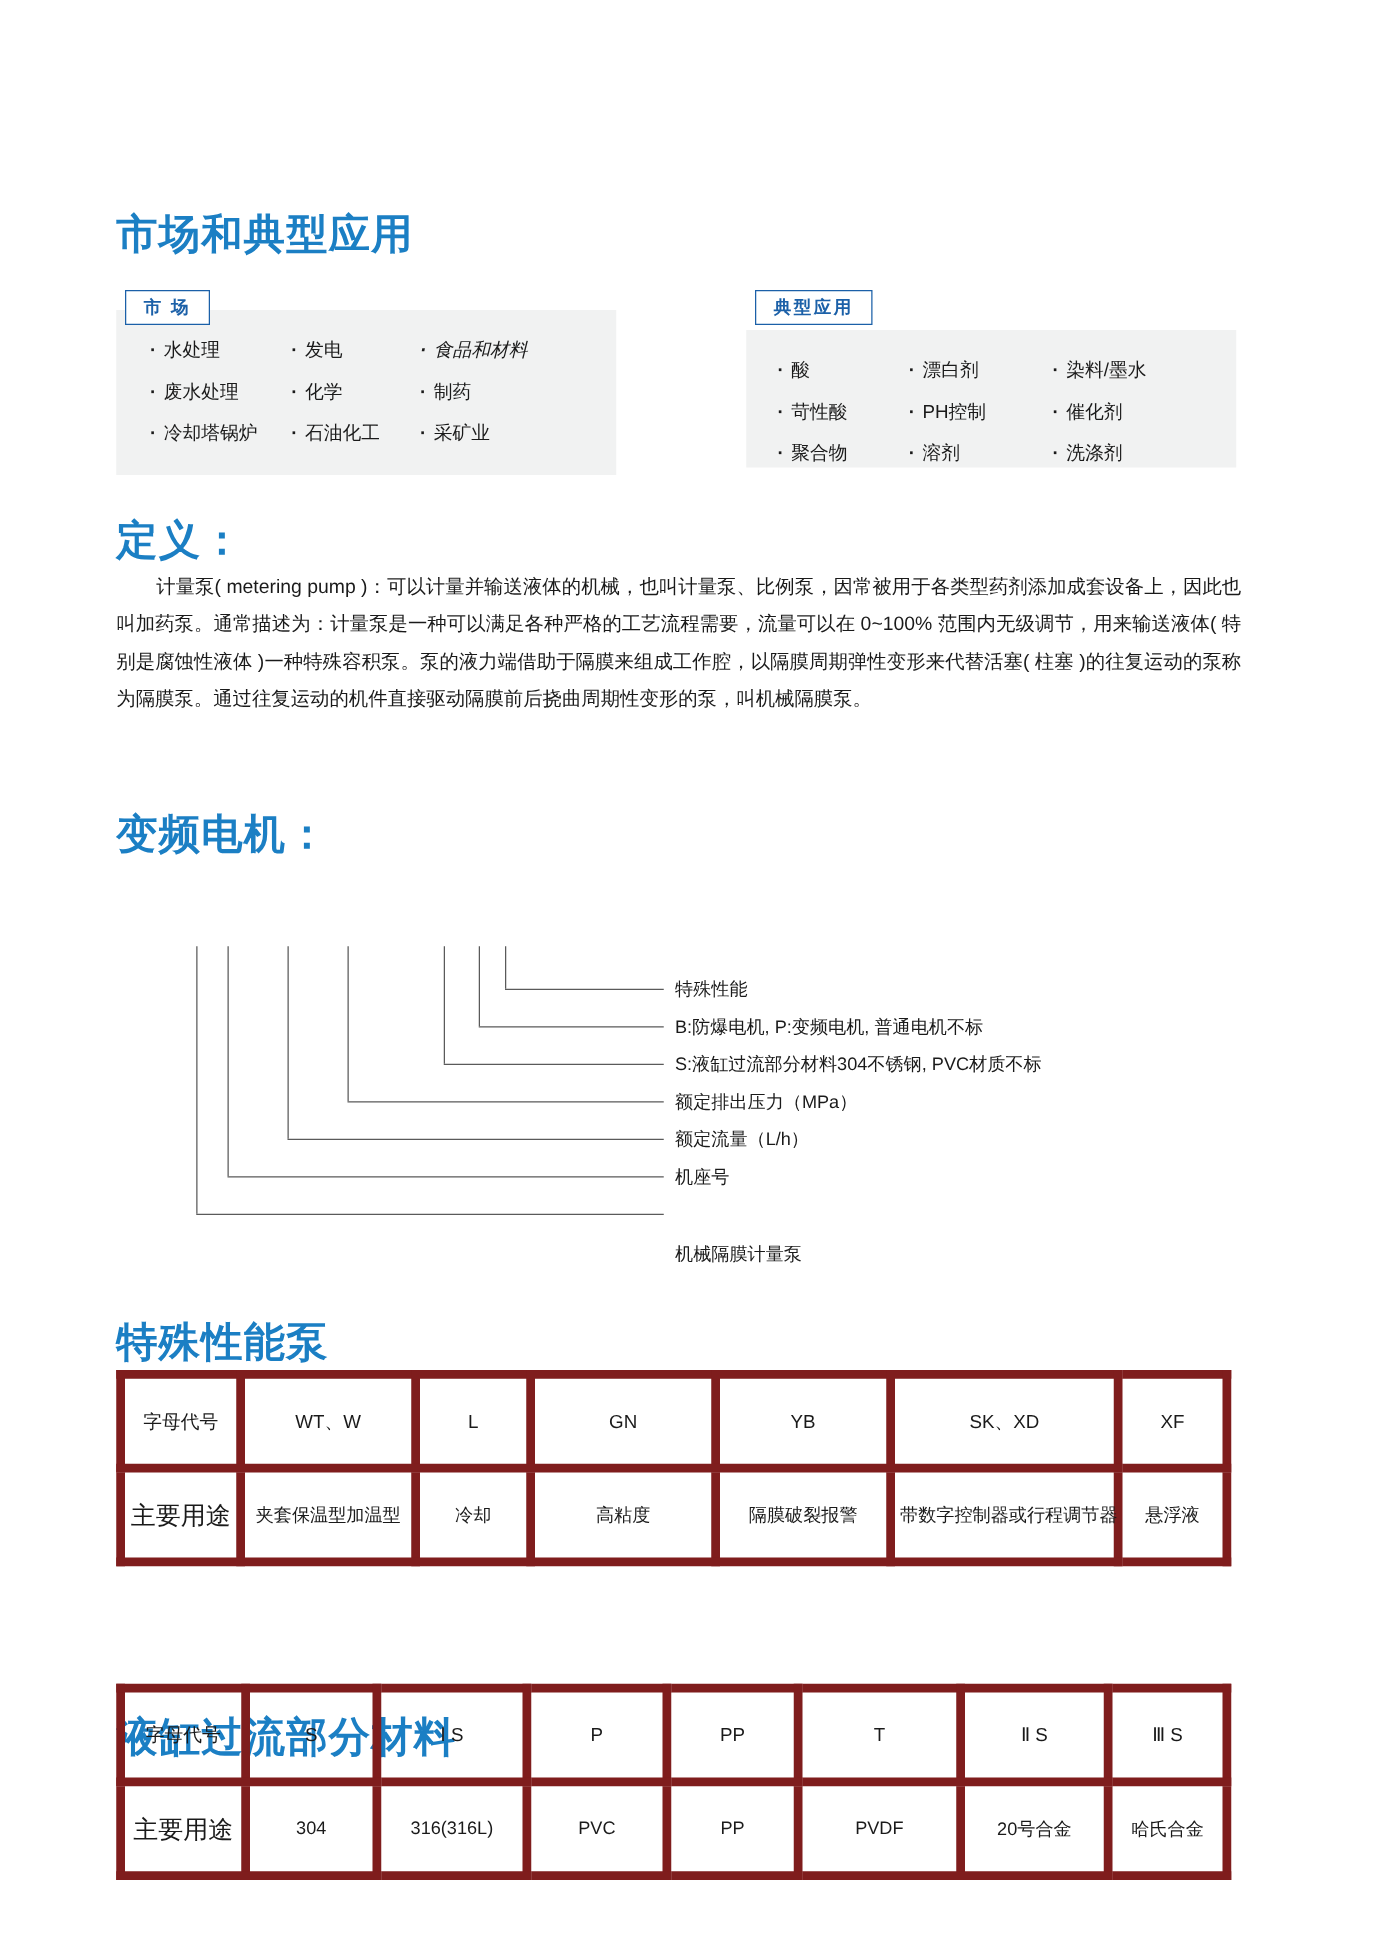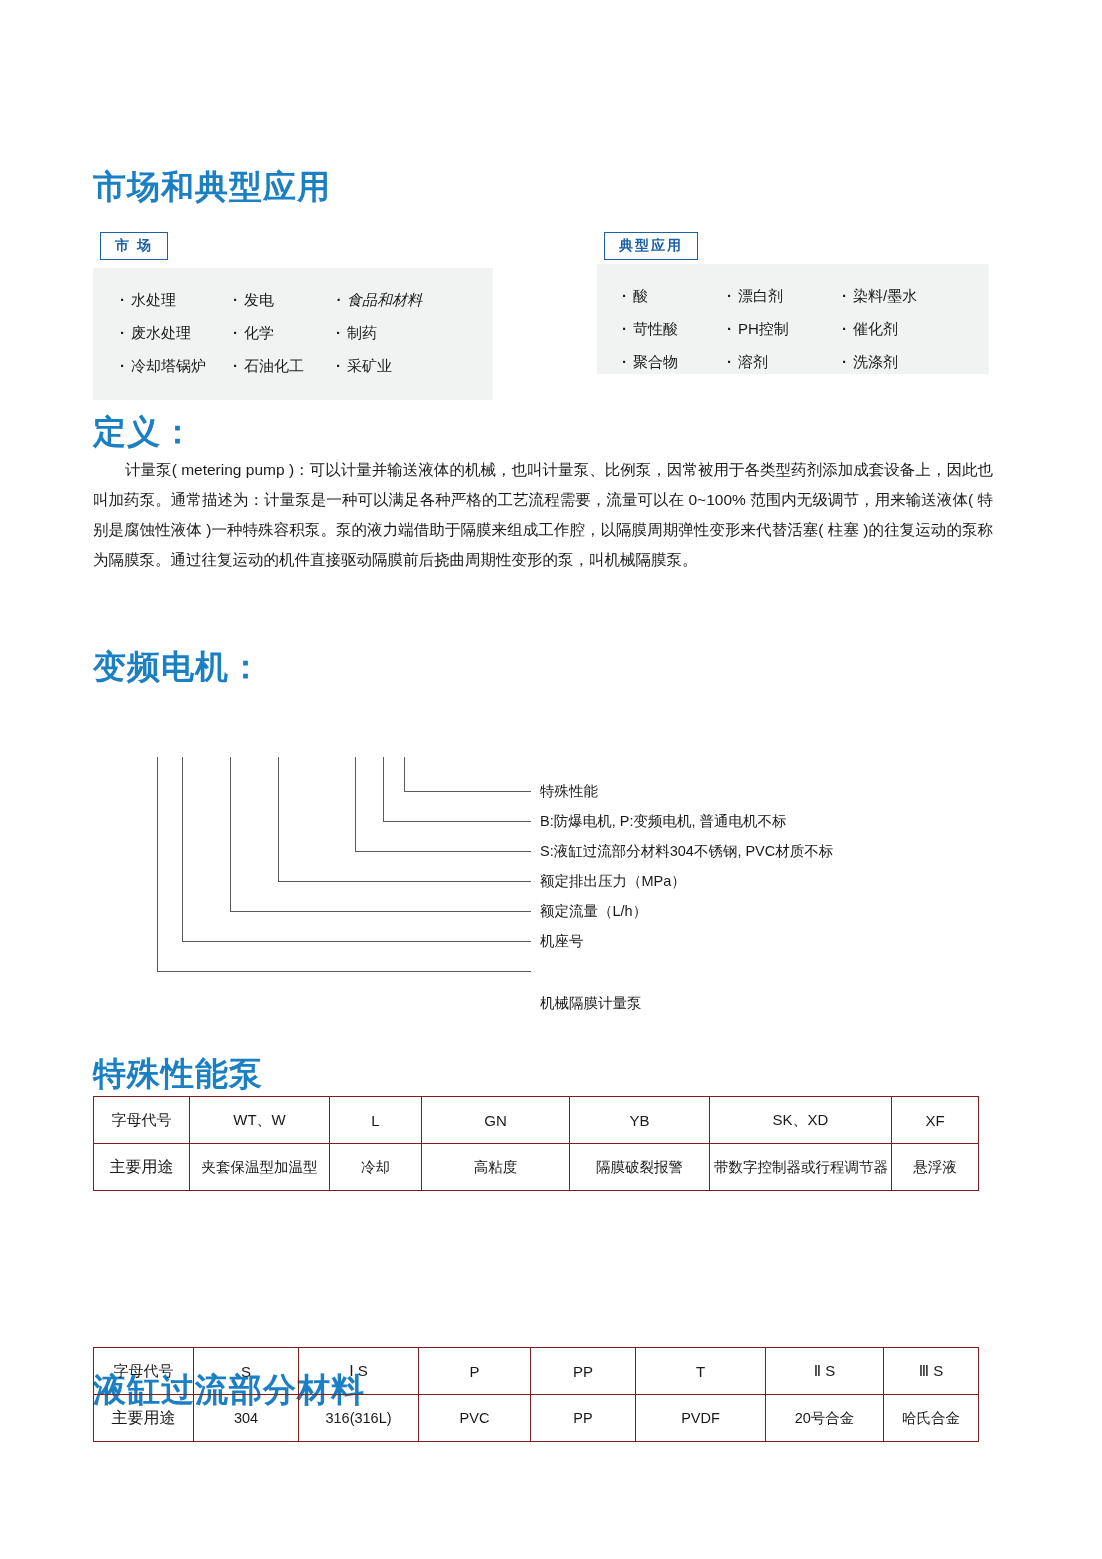--- a/index.html
+++ b/index.html
@@ -99,47 +99,47 @@
   }
 
   
   table.grid {
     position: absolute;
     border-collapse: collapse;
     table-layout: fixed;
     font-size: 14.5px;
   }
   table.grid td {
-    border: 1px solid #7f1d1d;
+    border: 7px solid #7f1d1d;
     text-align: center;
     vertical-align: middle;
-    padding: 0 4px;
+    padding: 11px 4px;
     color: #1a1a1a;
     white-space: nowrap;
   }
   table.grid tr.head td {
     height: 46px;
     font-size: 15px;
   }
   table.grid tr.body td {
     height: 46px;
   }
   table.grid td.rowlabel {
-    font-size: 16px;
+    font-size: 20px;
   }
 </style>
 </head>
 <body>
 
 <div class="page">
 
   <div class="sec-title" style="left:93px; top:165px;">市场和典型应用</div>
 
   <div class="tag" style="left:100px; top:232px;">市 场</div>
-  <div class="panel" style="left:93px; top:268px; width:400px; height:132px;padding-left:40px;">
+  <div class="panel" style="left:93px; top:248px; width:400px; height:132px;padding-left:40px;">
     <ul>
       <li style="left:27px; top:23px;">水处理</li>
       <li style="left:140px; top:23px;">发电</li>
       <li style="left:243px; top:23px;font-style:italic;">食品和材料</li>
       <li style="left:27px; top:56px;">废水处理</li>
       <li style="left:140px; top:56px;">化学</li>
       <li style="left:243px; top:56px;">制药</li>
       <li style="left:27px; top:89px;">冷却塔锅炉</li>
       <li style="left:140px; top:89px;text-align:center;">石油化工</li>
       <li style="left:243px; top:89px;">采矿业</li>

